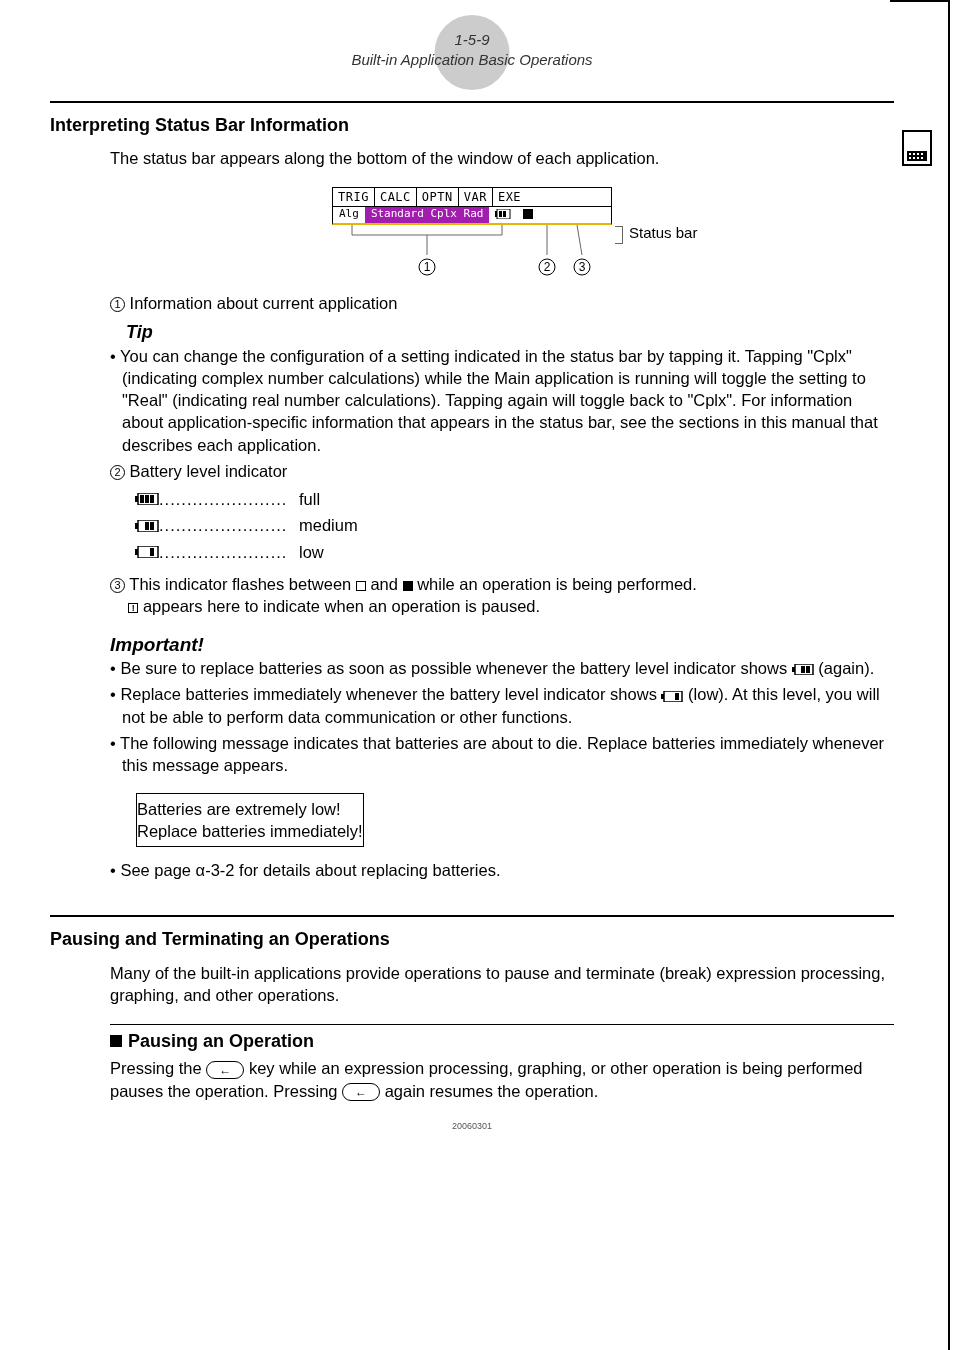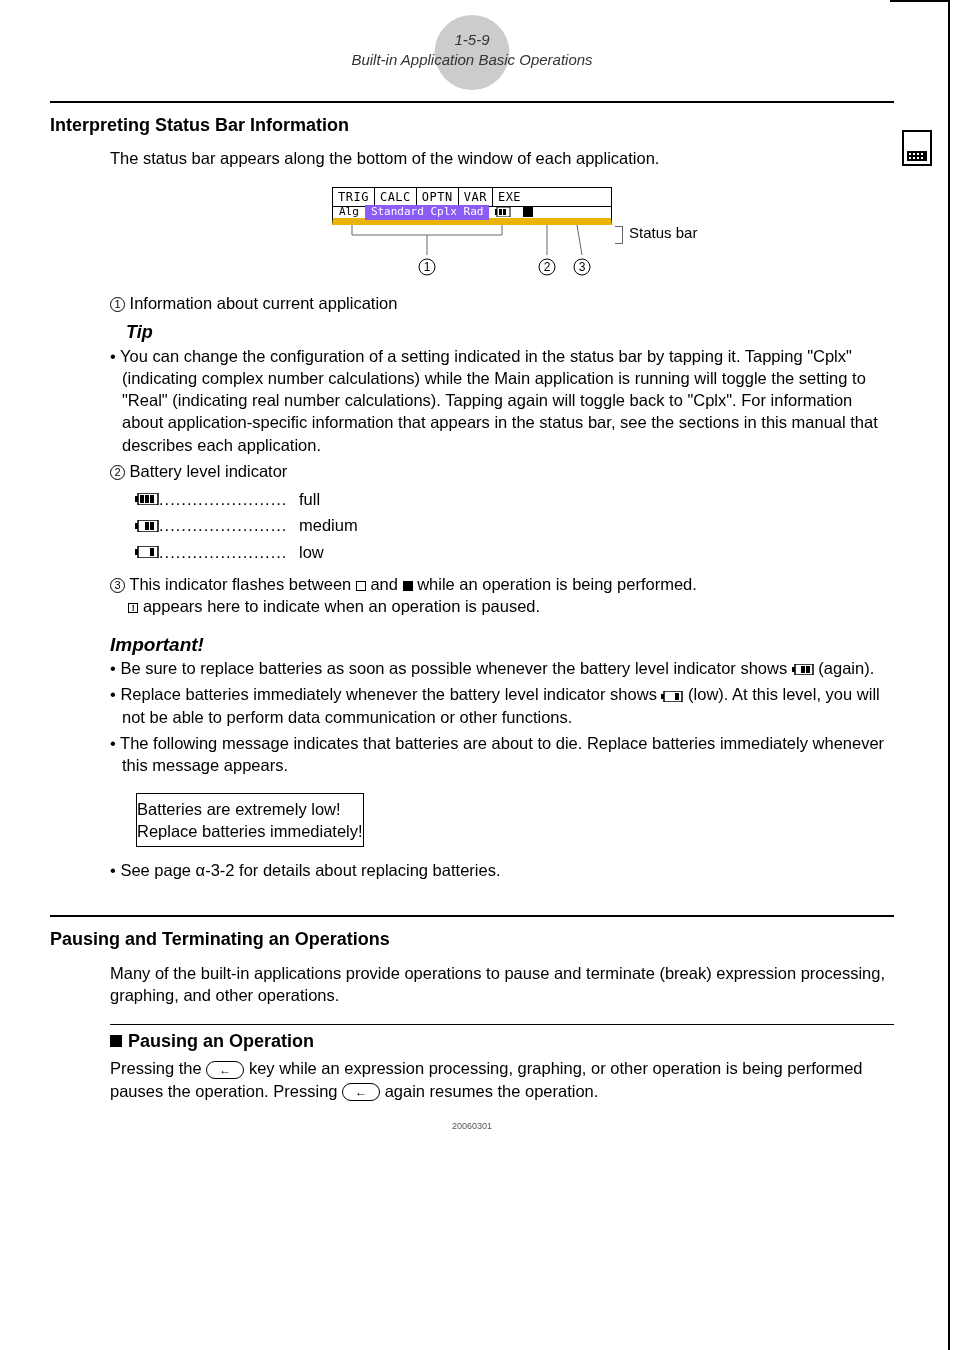--- a/index.html
+++ b/index.html
@@ -70,29 +70,28 @@
   .intro { margin: 10px 0 18px 60px; }
   .figure { text-align: center; margin: 8px 0 12px 0; position: relative; }
   .fig-wrap { display: inline-block; position: relative; }
   .tabs-row { display: flex; border: 1px solid #000; height: 20px; font-family: monospace; font-size: 12px; letter-spacing: 0.5px; text-align: right; }
   .tab { border-right: 1px solid #000; padding: 1px 5px; background: #fff; }
   .tab:last-child { border-right: none; }
   .status-row {
     display: flex;
     border-left: 1px solid #000;
     border-right: 1px solid #000;
-    border-bottom: 7px solid #eab308;
+    border-bottom: 2px solid #eab308;
     height: 18px;
     font-family: monospace;
     font-size: 11px;
-    align-items: center;
     position: relative;
   }
   .status-seg { padding: 0 6px; }
-  .status-seg.inv { background: #8b5cf6; color: #fff; }
+  .status-seg.inv { background: #a21caf; color: #fff; }
   .status-label {
     position: absolute;
     left: 100%;
     margin-left: 18px;
     top: 16px;
     font-size: 15px;
     white-space: nowrap;
     font-family: Arial, sans-serif;
   }
   .brace-line {

